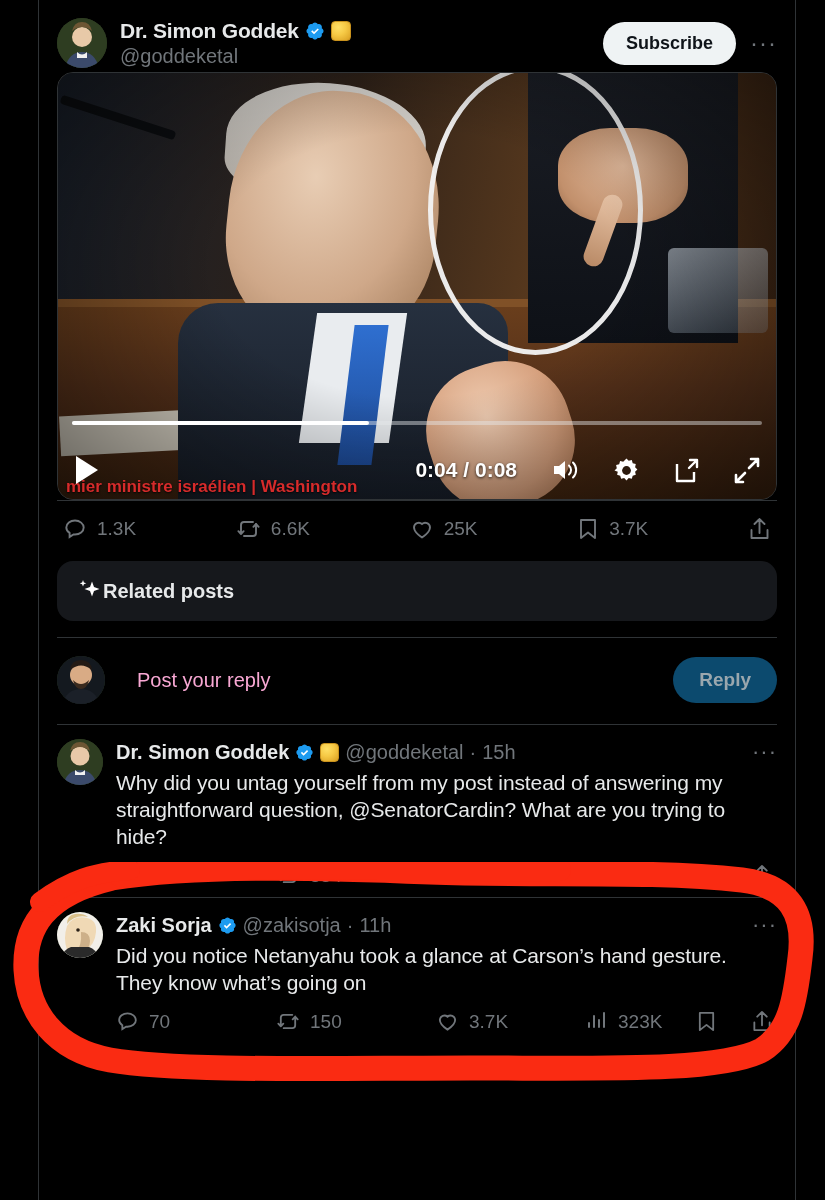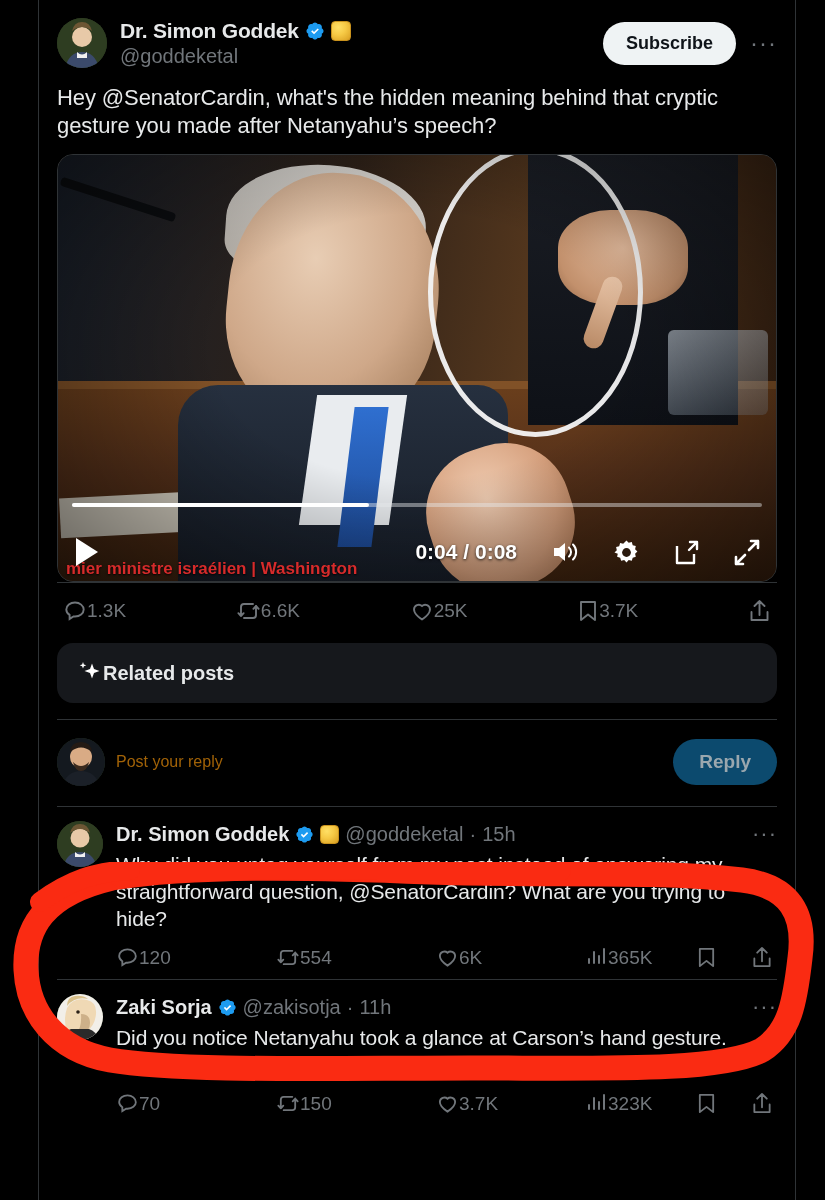--- a/index.html
+++ b/index.html
@@ -208,42 +208,42 @@
   .meta-line b { color: #e7e9ea; font-weight: bold; }
 
   .divider { height: 1px; background: #2f3336; }
 
   
   .actions-main {
     display: flex; align-items: center;
     padding: 16px 6px 16px 6px;
   }
   .act {
-    display: flex; align-items: center; 
+    display: flex; align-items: center; gap: 10px;
     color: #71767b; font-size: 19px; cursor: pointer;
   }
   .act-spacer { flex: 1 1 0; }
 
   
   .related-box {
     display: flex; align-items: center; gap: 0;
     background: #16181c; border-radius: 16px;
     padding: 17px 20px; margin: 4px 0 16px 0;
     cursor: pointer;
   }
   .related-label { color: #e7e9ea; font-weight: bold; font-size: 20px; }
 
   
   .composer {
     display: flex; align-items: center;
     padding: 18px 0 20px 0;
   }
   .composer .avatar { width: 48px; height: 48px; flex: 0 0 48px; }
   .composer-placeholder {
-    color: #a16207; font-size: 16px; margin-left: 11px; flex: 1 1 auto;
+    color: #f9a8d4; font-size: 20px; margin-left: 32px; flex: 1 1 auto;
     cursor: text;
   }
   .reply-btn {
     background: #0c4a6e; color: #9aa7ae;
     font-weight: bold; font-size: 19px;
     border: none; border-radius: 999px;
     padding: 12px 26px; cursor: pointer;
   }
 
   
@@ -315,21 +315,20 @@
             <path fill="#fff" d="M10.83 16.04 7.4 12.61l1.42-1.42 2.01 2.01 4.35-4.35 1.42 1.42z"></path>
           </svg>
           <span class="coin"></span>
         </div>
         <div class="handle">@goddeketal</div>
       </div>
       <button class="subscribe-btn">Subscribe</button>
       <span class="more-dots">···</span>
     </div>
 
-    <div class="tweet-text">Hey @SenatorCardin, what's the hidden meaning behind that cryptic gesture you made after Netanyahu’s speech?</div>
 
     <div class="video-card">
       <div class="vid-bg">
         <div class="vid-wall"></div>
         <div class="vid-desk"></div>
         <div class="desk-edge"></div>
         <div class="vid-mic"></div>
         <div class="vid-person2"></div>
         <div class="vid-hands2"></div>
         <div class="vid-finger"></div>

